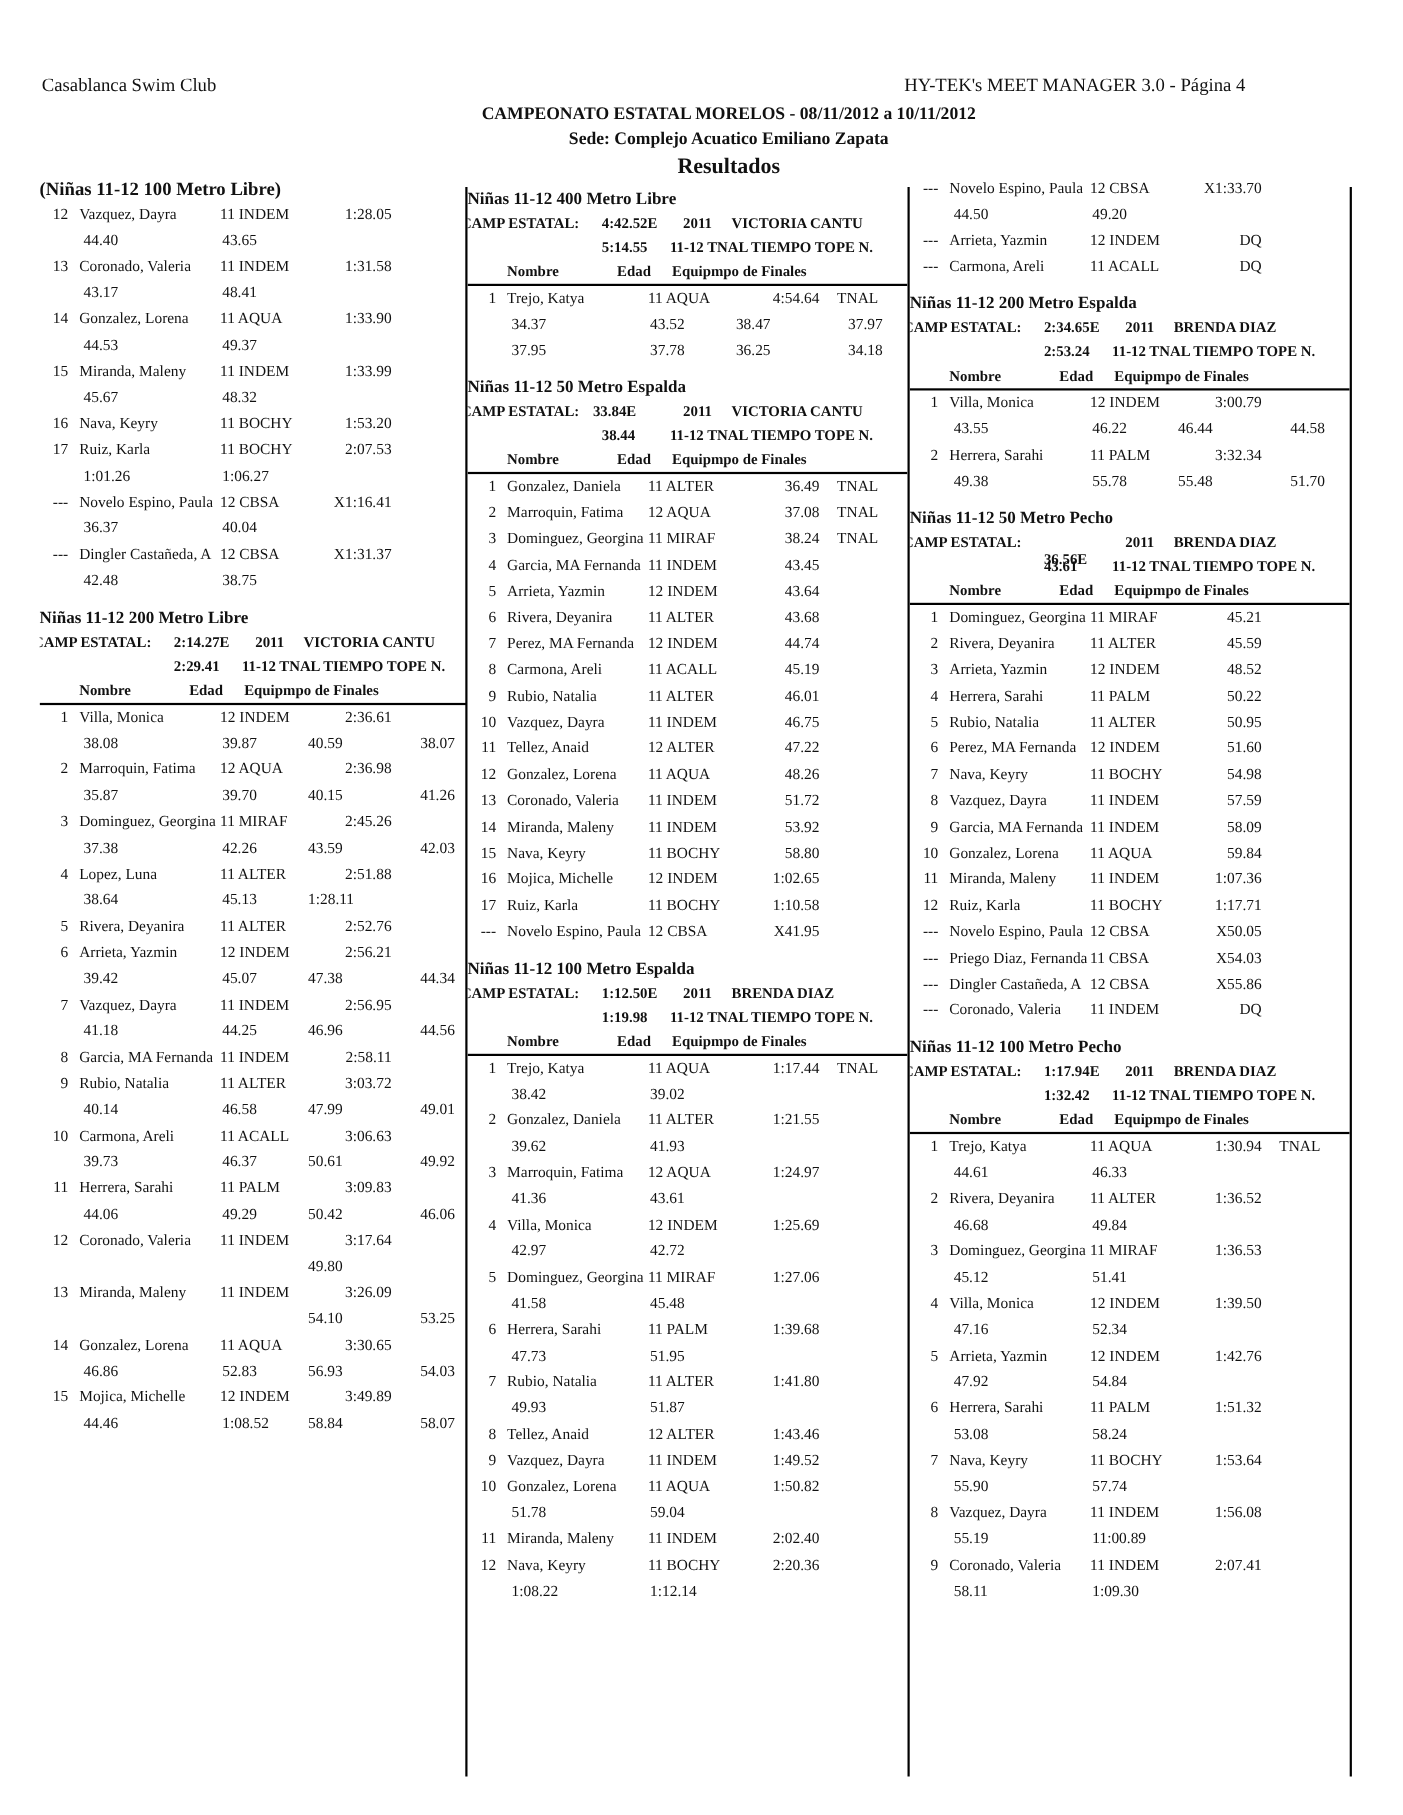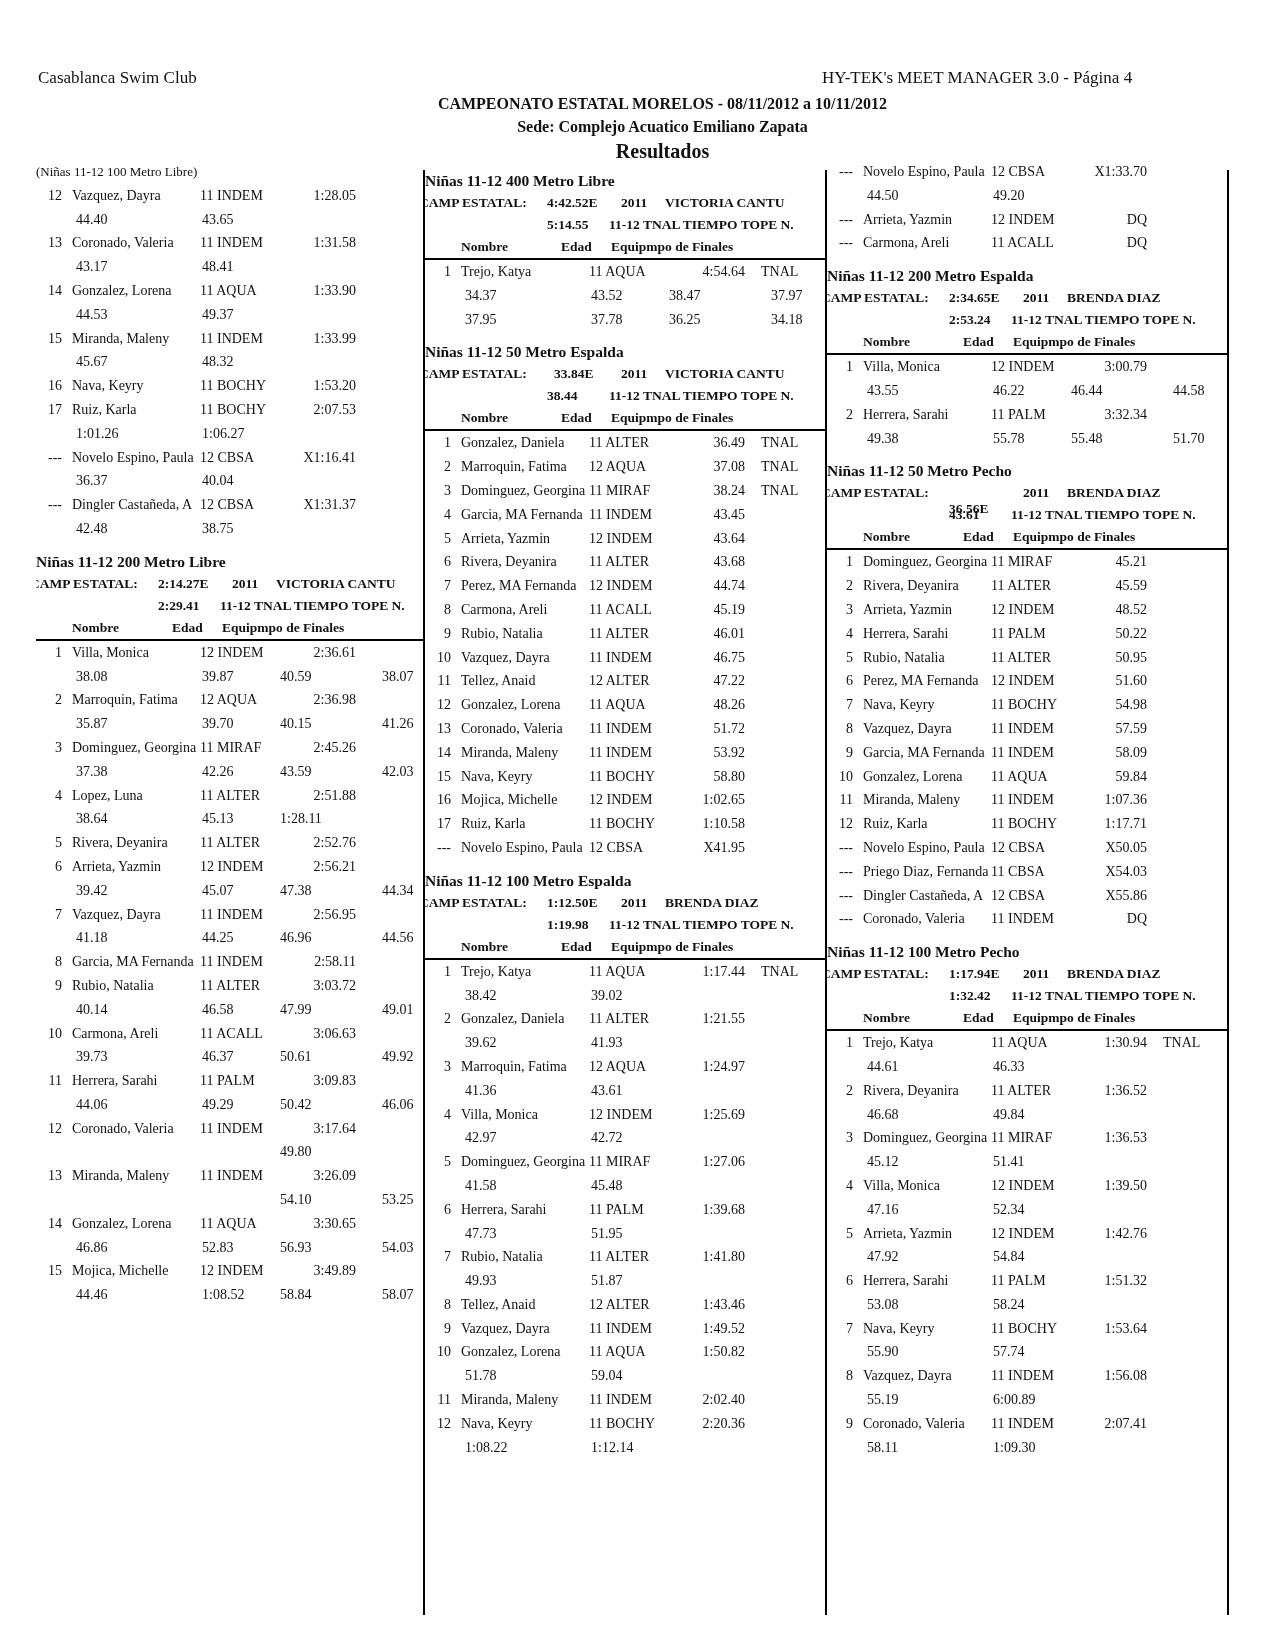--- a/index.html
+++ b/index.html
@@ -12,21 +12,21 @@
   .t2 { top: 118px; font-size: 16px; left: 25px; }
   .t3 { top: 140px; font-size: 20px; left: 25px; }
   .col { position: absolute; top: 160px; }
   .c1 { left: 36px; width: 388px; height: 1405px; }
   .c2 { left: 425px; width: 400px; height: 1405px; overflow: hidden; }
   .c3 { left: 827px; width: 400px; height: 1405px; overflow: hidden; }
   .c1 { overflow: hidden; }
   .vline { position: absolute; top: 170px; width: 2px; height: 1445px; background: #000; }
   .v1 { left: 423px; } .v2 { left: 825px; } .v3 { left: 1227px; }
   .line { height: 23.8px; line-height: 23.8px; white-space: nowrap; position: relative; }
-  .cont-title { font-weight: normal; font-size: 13px; }
+  .cont-title { font-weight: bold; font-size: 17px; }
   .ev-title { font-weight: bold; font-size: 15.5px; margin-top: 10px; height: 22px; line-height: 22px; }
   .rec { font-weight: bold; font-size: 13.5px; height: 22px; line-height: 22px; position: relative; margin-left: -6px; }
   .rec span { position: absolute; }
   .colhead { font-weight: bold; font-size: 13.5px; height: 22px; line-height: 22px; position: relative; border-bottom: 2px solid #000; }
   .colhead span { position: absolute; }
   .row span, .split span { position: absolute; }
   .pl { width: 26px; text-align: right; left: 0; }
   .nm { left: 36px; width: 128px; overflow: hidden; }
   .tm { left: 164px; }
   .ft { width: 90px; text-align: right; left: 230px; }
@@ -345,21 +345,21 @@
         <span class="s1">37.95</span>
         <span class="s2">37.78</span>
         <span class="s3">36.25</span>
         <span class="s4">34.18</span>
       </div>
     </div>
     <div class="event">
       <div class="ev-title">Niñas 11-12 50 Metro Espalda</div>
       <div class="rec">
         <span style="left: 0px;">CAMP ESTATAL:</span>
-        <span style="left: 135px;">33.84E</span>
+        <span style="left: 120px;">33.84E</span>
         <span style="left: 202px;">2011</span>
         <span style="left: 246px;">VICTORIA CANTU</span>
       </div>
       <div class="rec">
         <span style="left: 128px;">38.44</span>
         <span style="left: 190px;">11-12 TNAL TIEMPO TOPE N.</span>
       </div>
       <div class="colhead">
         <span style="left: 36px;">Nombre</span>
         <span style="left: 136px;">Edad</span>
@@ -875,21 +875,21 @@
         <span class="s2">57.74</span>
       </div>
       <div class="line row">
         <span class="pl">8</span>
         <span class="nm">Vazquez, Dayra</span>
         <span class="tm">11 INDEM</span>
         <span class="ft">1:56.08</span>
       </div>
       <div class="line split">
         <span class="s1">55.19</span>
-        <span class="s2">6:00.89</span>
+        <span class="s2">11:00.89</span>
       </div>
       <div class="line row">
         <span class="pl">9</span>
         <span class="nm">Coronado, Valeria</span>
         <span class="tm">11 INDEM</span>
         <span class="ft">2:07.41</span>
       </div>
       <div class="line split">
         <span class="s1">58.11</span>
         <span class="s2">1:09.30</span>

